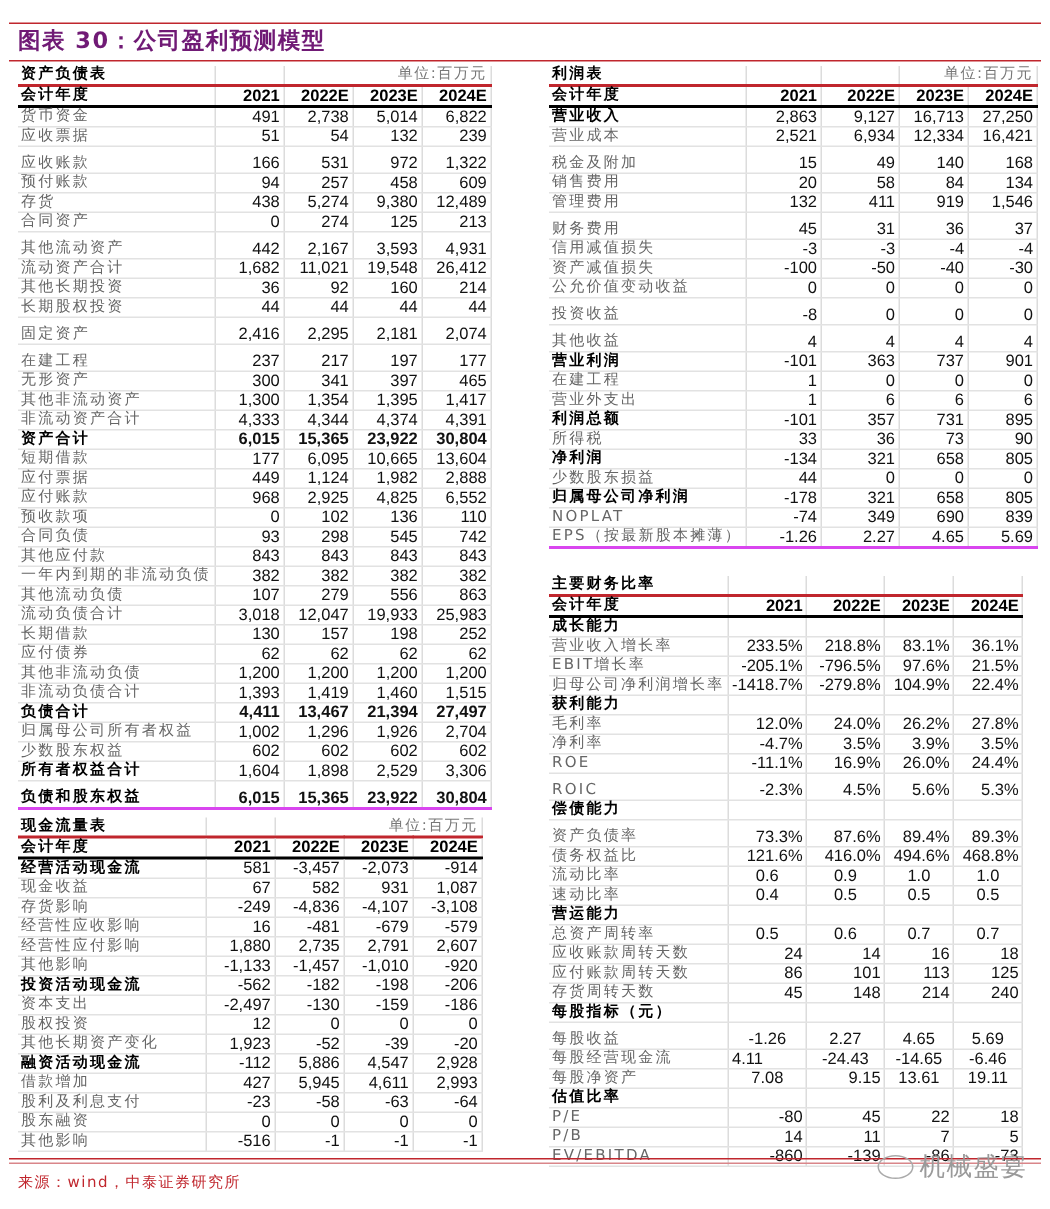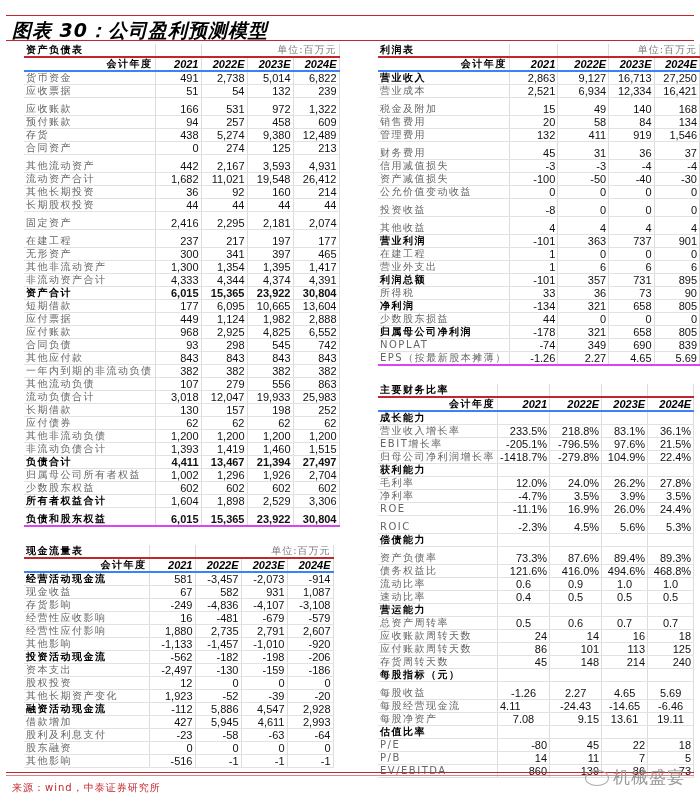--- a/index.html
+++ b/index.html
@@ -1,31 +1,31 @@
 <!DOCTYPE html>
 <html><head>
 <meta charset="utf-8">
 <style>
   html, body { margin:0; padding:0; background:#ffffff; }
   body { width:700px; height:806px; position:relative; overflow:hidden;
          font-family:"DejaVu Sans", "Liberation Sans", sans-serif; color:#222; }
   .top-rule { position:absolute; left:6px; right:6px; top:15px; height:1px; background:#c0262d; }
-  .fig-title { position:absolute; left:12px; top:18px; font-size:19px; font-weight:bold;
-               font-style:italic; color:#000000; letter-spacing:1px; }
+  .fig-title { position:absolute; left:12px; top:18px; font-size:15px; font-weight:bold;
+               color:#701a75; letter-spacing:1px; }
   .fig-rule { position:absolute; left:6px; right:6px; top:40px; height:1px; background:#c0262d; }
-  .panel { position:absolute;margin-left:12px; }
+  .panel { position:absolute; }
   .tbl { border-collapse:collapse; table-layout:fixed; font-size:10.5px; }
   .tbl td { padding:0 2px; white-space:nowrap; overflow:visible; border-right:1px solid #dcdcdc;
             border-bottom:1px solid #e2e2e2; line-height:12px; height:12px; vertical-align:bottom; }
   .tbl td.lbl { text-align:left; color:#666; letter-spacing:1.5px; font-size:10px; }
   .tbl td.num { text-align:right; color:#111; font-family:"Liberation Sans", sans-serif; font-size:11px; }
   .tbl tr.bold td.lbl { color:#000; font-weight:bold; }
   .tbl tr.bold td.num { font-weight:bold; }
-  .tbl tr.hdr td { font-weight:bold; color:#000; border-bottom:2px solid #3b82f6;text-align:right; }
-  .tbl tr.hdr td.num { font-family:"Liberation Sans", sans-serif; font-size:11px;font-style:italic; }
+  .tbl tr.hdr td { font-weight:bold; color:#000; border-bottom:2px solid #000000; }
+  .tbl tr.hdr td.num { font-family:"Liberation Sans", sans-serif; font-size:11px; }
   .tbl tr.title td { border-bottom:2px solid #c0262d; }
   .tbl tr.title td.lbl { color:#000; font-weight:bold; text-decoration:none; }
   .tbl tr.title td.unit { text-align:right; color:#777; font-size:10px; letter-spacing:1px; }
   .tbl tr.tall td { height:17px; }
   .tbl tr.endrule td { border-bottom:2px solid #d946ef; }
   .tbl tr.sub td.lbl { color:#000; font-weight:bold; }
   .bottom-rule1 { position:absolute; left:6px; right:6px; top:772px; height:1px; background:#c0262d; }
   .bottom-rule2 { position:absolute; left:6px; right:6px; top:775px; height:1px; background:#d9868a; }
   .source { position:absolute; left:12px; top:781px; font-size:10px; color:#c0262d; letter-spacing:1px; }
   .watermark { position:absolute; left:585px; top:766px; font-size:17px; color:#9a9a9a;
@@ -188,20 +188,27 @@
           <td class="num">2,888</td>
         </tr>
         <tr class="">
           <td class="lbl">应付账款</td>
           <td class="num">968</td>
           <td class="num">2,925</td>
           <td class="num">4,825</td>
           <td class="num">6,552</td>
         </tr>
         <tr class="">
+          <td class="lbl">预收款项</td>
+          <td class="num">0</td>
+          <td class="num">102</td>
+          <td class="num">136</td>
+          <td class="num">110</td>
+        </tr>
+        <tr class="">
           <td class="lbl">合同负债</td>
           <td class="num">93</td>
           <td class="num">298</td>
           <td class="num">545</td>
           <td class="num">742</td>
         </tr>
         <tr class="">
           <td class="lbl">其他应付款</td>
           <td class="num">843</td>
           <td class="num">843</td>

